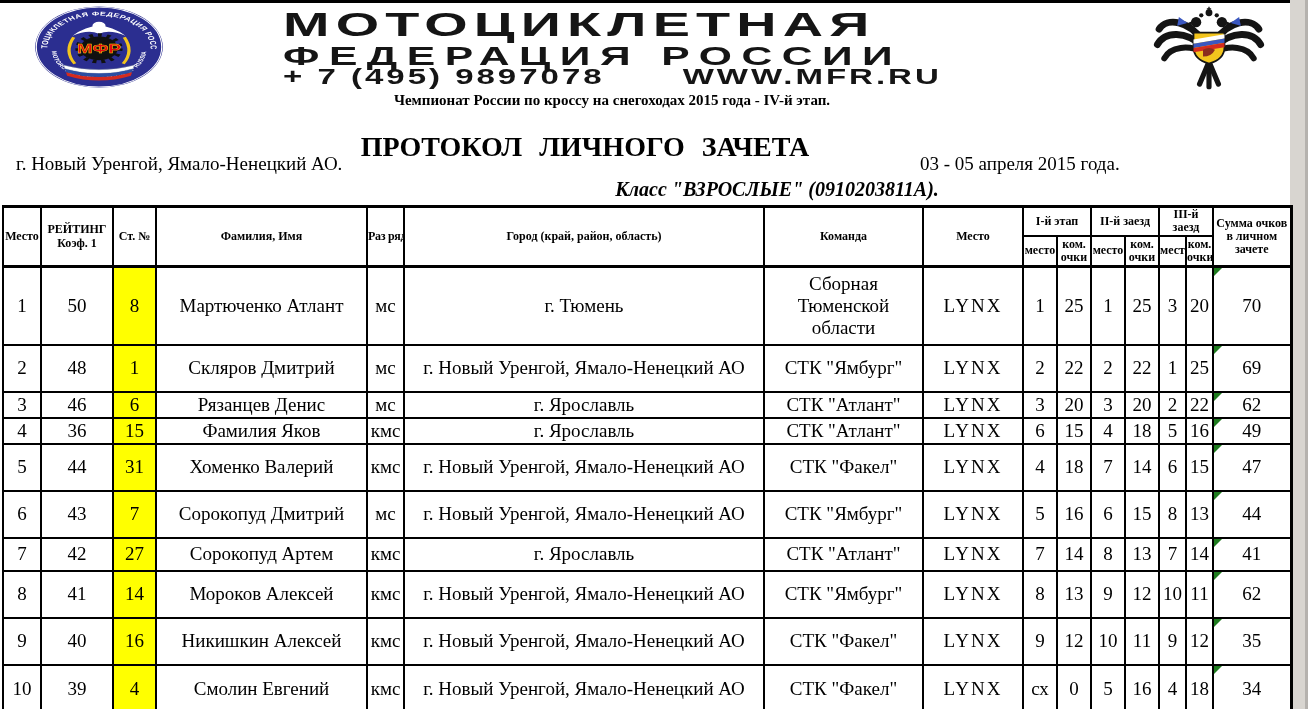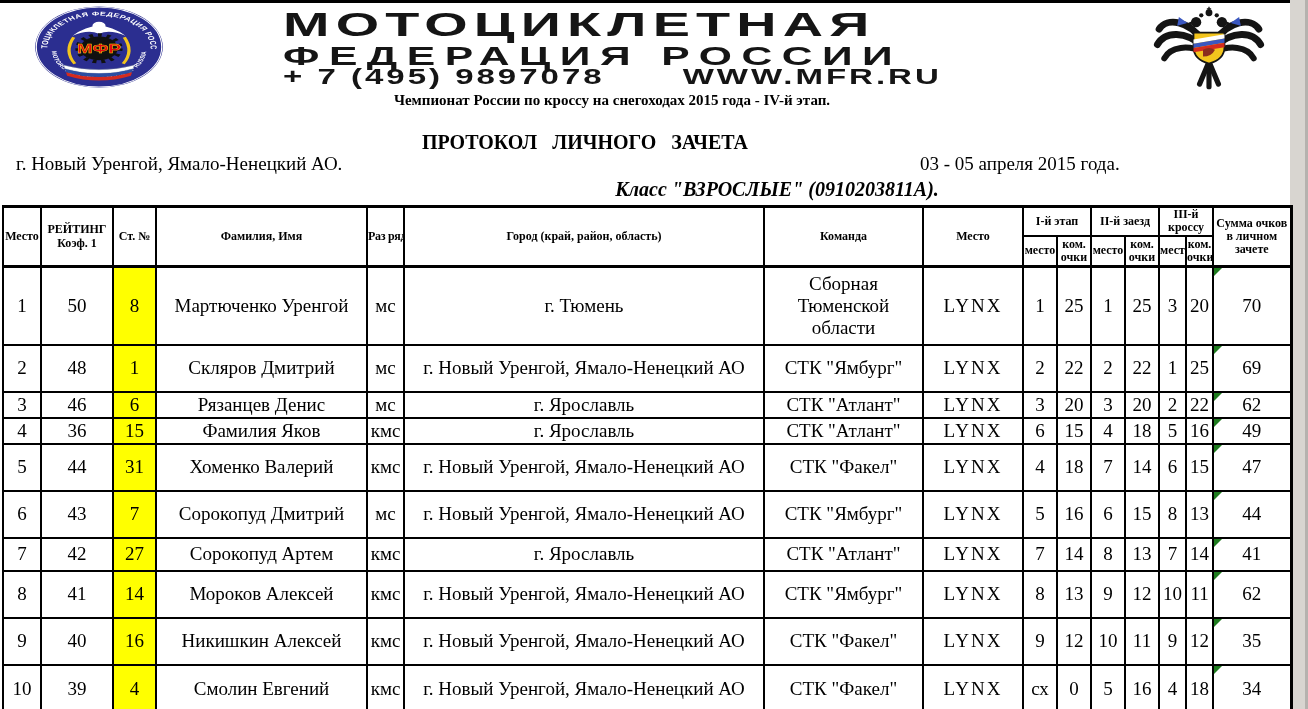--- a/index.html
+++ b/index.html
@@ -19,21 +19,21 @@
 
   .logo{position:absolute;left:33px;top:5px;width:132px;height:84px}
   .org-line{position:absolute;font-family:"Liberation Sans",sans-serif;font-weight:bold;white-space:nowrap;transform-origin:0 0;color:#151515}
   .org1{left:283px;top:6px;font-size:36px;letter-spacing:4px;transform:scaleX(1.55) scaleY(0.92)}
   .org2{left:283px;top:42px;font-size:27px;letter-spacing:6px;transform:scaleX(1.58) scaleY(0.95)}
   .org3{left:283px;top:64px;font-size:22px;letter-spacing:2px;transform:scaleX(1.5)}
   .org3 .site{margin-left:52px}
   .eagle{position:absolute;left:1150px;top:5px;width:118px;height:86px}
 
   .t-champ{position:absolute;left:612px;top:92px;transform:translateX(-50%);font-size:15px;font-weight:bold;white-space:nowrap}
-  .t-protocol{position:absolute;left:585px;top:131px;transform:translateX(-50%);font-size:20px;font-weight:bold;word-spacing:10px;white-space:nowrap}
+  .t-protocol{position:absolute;left:585px;top:131px;transform:translateX(-50%);font-size:28px;font-weight:bold;word-spacing:10px;white-space:nowrap}
   .t-loc{position:absolute;left:16px;top:153px;font-size:19px;white-space:nowrap}
   .t-dates{position:absolute;left:920px;top:153px;font-size:19px;white-space:nowrap}
   .t-class{position:absolute;left:777px;top:178px;transform:translateX(-50%);font-size:20px;font-weight:bold;font-style:italic;white-space:nowrap}
 
   table.protocol{position:absolute;left:2px;top:205px;width:1288px;border-collapse:collapse;table-layout:fixed}
   .protocol th,.protocol td{border:2px solid #000;padding:0;overflow:hidden}
   .protocol thead th{font-weight:bold;font-size:12px;line-height:1.12;text-align:center;vertical-align:middle;background:#fff}
   tr.h1{height:17px} tr.h2{height:31px}
   .protocol thead tr.h1 th{border-top-width:3px}
   .hb3{border-bottom-width:3px !important}
@@ -156,38 +156,38 @@
         <span>Коэф. 1</span>
       </th>
       <th rowspan="2" class="hb3">Ст. №</th>
       <th rowspan="2" class="hb3">Фамилия, Имя</th>
       <th rowspan="2" class="h-rank hb3">Раз ряд</th>
       <th rowspan="2" class="hb3">Город (край, район, область)</th>
       <th rowspan="2" class="hb3">Команда</th>
       <th rowspan="2" class="hb3">Место</th>
       <th colspan="2" class="h-race">I-й этап</th>
       <th colspan="2" class="h-race">II-й заезд</th>
-      <th colspan="2" class="h-race">III-й кроссу</th>
+      <th colspan="2" class="h-race">III-й заезд</th>
       <th rowspan="2" class="h-total hb3">Сумма очков в личном зачете</th>
     </tr>
     <tr class="h2">
       <th class="h-sub thin-r hb3">место</th>
       <th class="h-sub thin-l hb3">ком. очки</th>
       <th class="h-sub thin-r hb3">место</th>
       <th class="h-sub thin-l hb3">ком. очки</th>
       <th class="h-sub thin-r hb3">место</th>
       <th class="h-sub thin-l hb3">ком. очки</th>
     </tr>
   </thead>
   <tbody id="rows-body">
       <tr style="height: 78px;">
     <td class="c-place">1</td>
     <td class="c-rating">50</td>
     <td class="c-num yellow">8</td>
-    <td class="c-name">Мартюченко Уренгой</td>
+    <td class="c-name">Мартюченко Атлант</td>
     <td class="c-rank">мс</td>
     <td class="c-city">г. Тюмень</td>
     <td class="c-team">Сборная Тюменской области</td>
     <td class="c-moto">LYNX</td>
     <td class="c-race thin-r">1</td>
     <td class="c-race thin-l">25</td>
     <td class="c-race thin-r">1</td>
     <td class="c-race thin-l">25</td>
     <td class="c-race thin-r">3</td>
     <td class="c-race thin-l">20</td>

